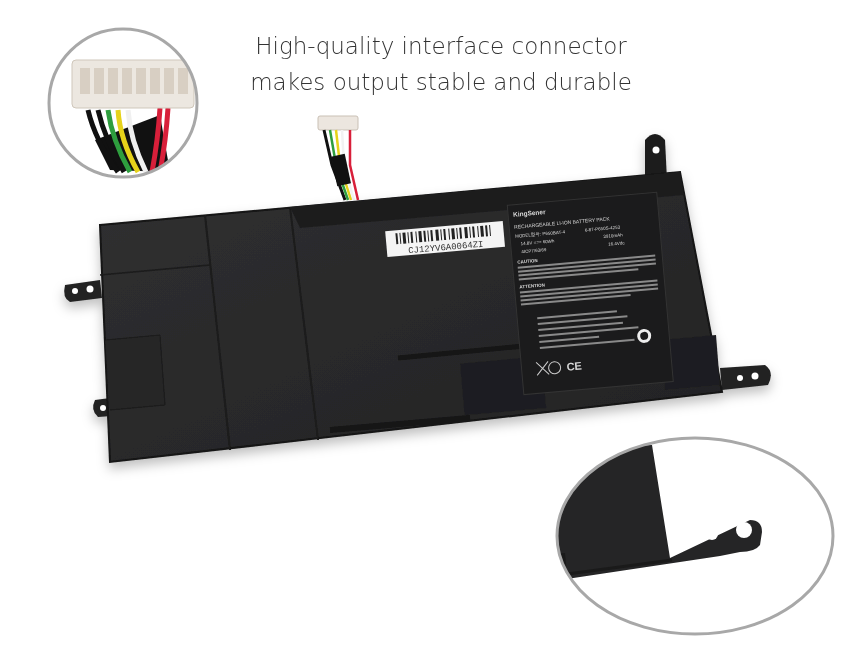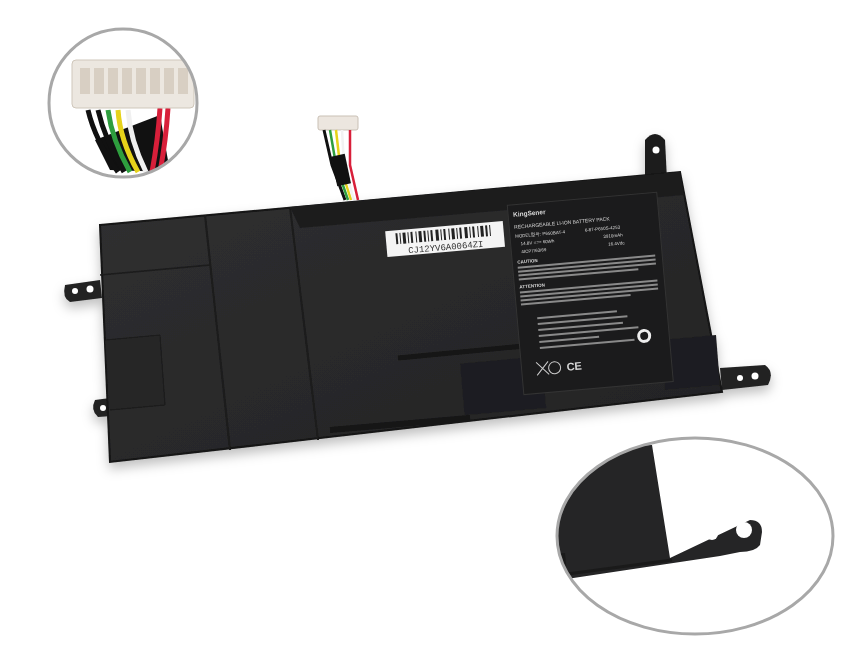--- a/index.html
+++ b/index.html
@@ -8,20 +8,22 @@
   .headline { position:absolute; left:232px; top:28px; width:418px; text-align:center;
               font-family:"DejaVu Sans", sans-serif; font-size:23px; line-height:36px; color:#333; font-weight:300; }
   .scene { position:absolute; left:0; top:0; width:850px; height:647px; }
   .label-text { font-family:"Liberation Sans", sans-serif; fill:#d8d8d8; }
   .bar-text { font-family:"Liberation Mono", monospace; fill:#333; }
 </style>
 </head>
 <body>
 
 <div class="headline">
+  <div>High-quality interface connector</div>
+  <div>makes output stable and durable</div>
 </div>
 
 <svg class="scene" viewBox="0 0 850 647" xmlns="http://www.w3.org/2000/svg">
   <defs>
     <linearGradient id="bodyG" x1="0" y1="0" x2="1" y2="1">
       <stop offset="0" stop-color="#303031"></stop>
       <stop offset="1" stop-color="#222223"></stop>
     </linearGradient>
     <clipPath id="c1">
         <circle cx="123" cy="103" r="74"></circle>

